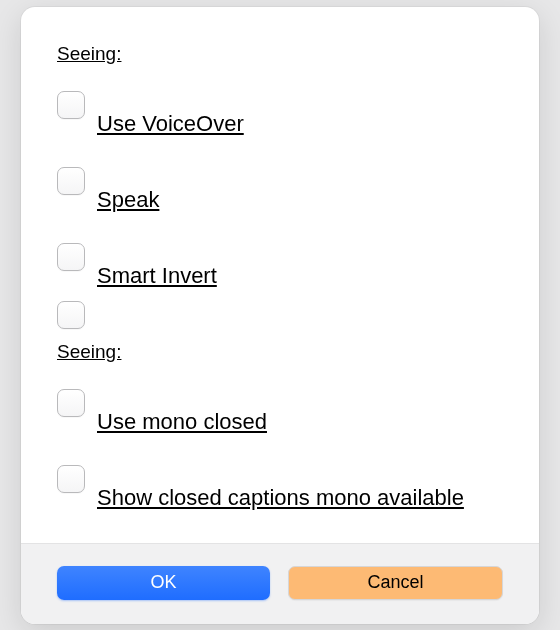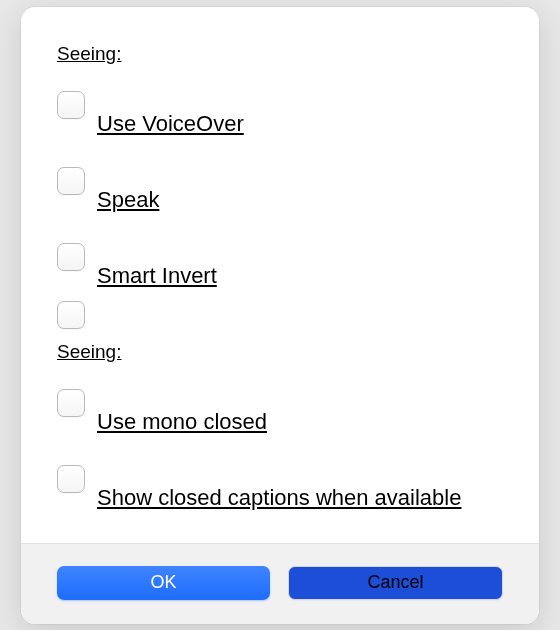--- a/index.html
+++ b/index.html
@@ -75,21 +75,21 @@
       cursor: pointer;
       font-family: inherit;
     }
     .btn-primary {
       background: linear-gradient(#3f84ff, #1f6dff);
       color: #fff;
       font-weight: 500;
       box-shadow: 0 1px 2px rgba(31,109,255,0.35);
     }
     .btn-secondary {
-      background: #1d4ed8;
+      background: #fdba74;
       color: #000;
       border: 1px solid #d6d6d8;
       box-shadow: 0 1px 1px rgba(0,0,0,0.04);
     }
   </style>
 </head>
 <body>
 
 <div class="dialog">
   <div class="content">
@@ -117,21 +117,21 @@
 
     <div class="section-label">Seeing:</div>
 
     <div class="option-row">
       <div class="checkbox"></div>
       <div class="option-label">Use mono closed</div>
     </div>
 
     <div class="option-row" style="margin-bottom:4px;">
       <div class="checkbox"></div>
-      <div class="option-label">Show closed captions when available</div>
+      <div class="option-label">Show closed captions mono available</div>
     </div>
 
   </div>
 
   <div class="footer">
     <button class="btn btn-primary">OK</button>
     <button class="btn btn-secondary">Cancel</button>
   </div>
 </div>
 

